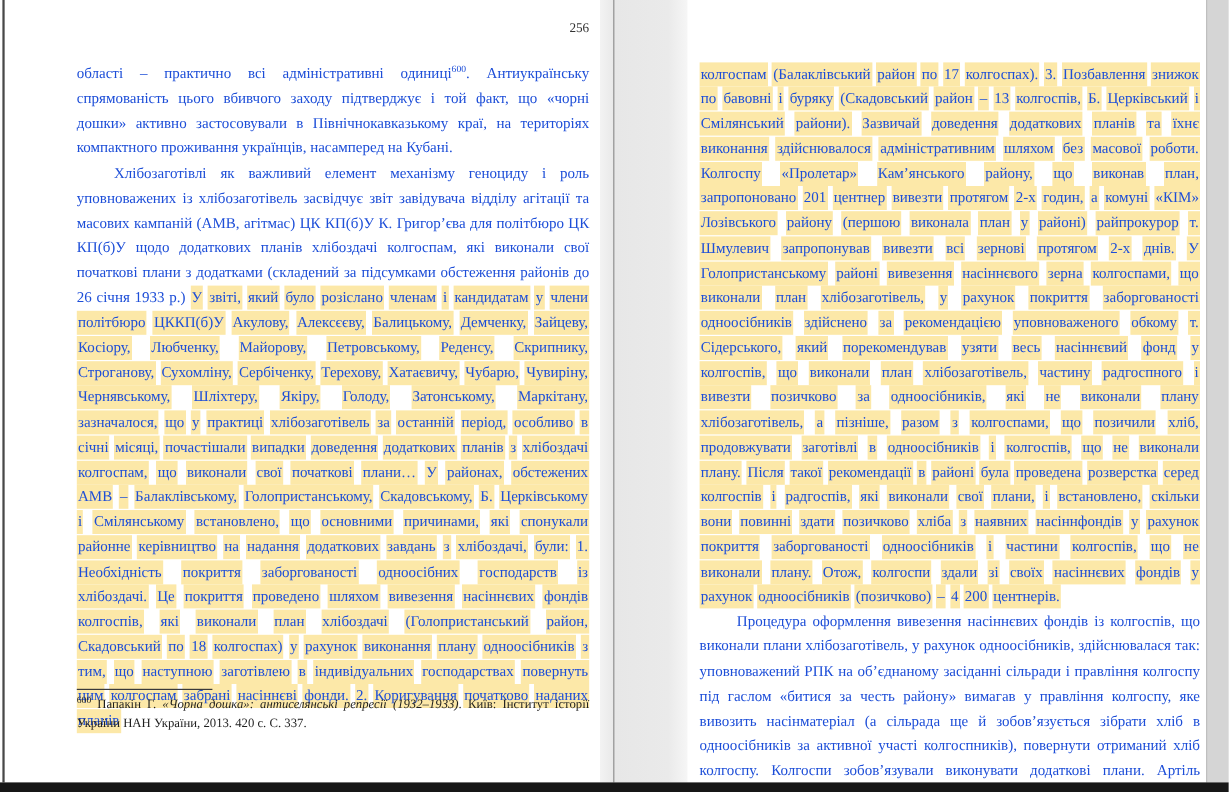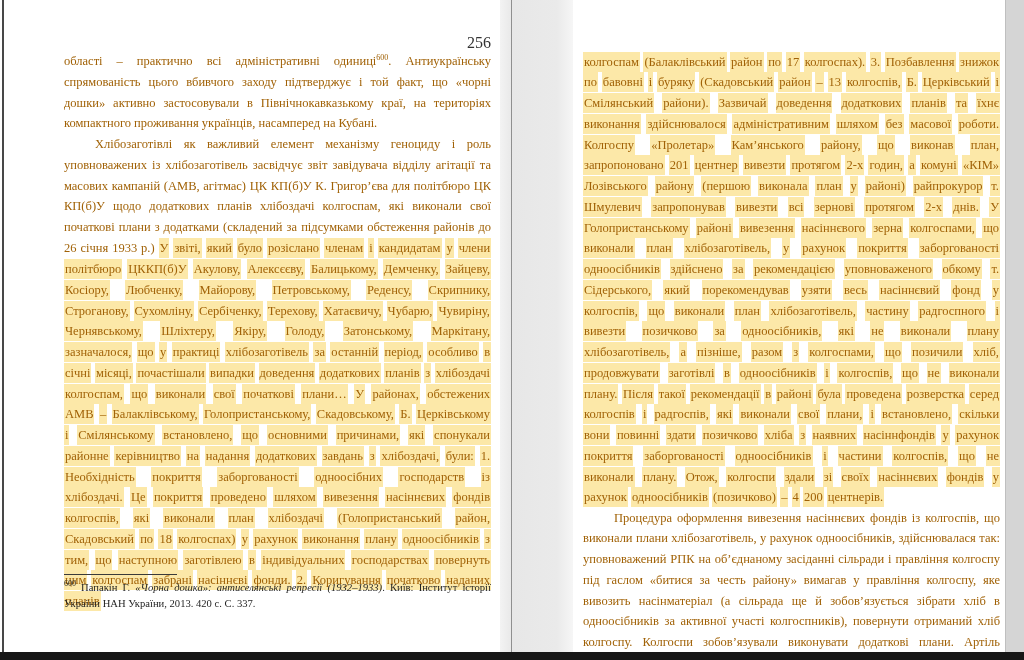--- a/index.html
+++ b/index.html
@@ -33,35 +33,35 @@
   .right-edge {
     position: absolute; left: 1005px; top: 0; width: 19px; height: 652px;
     background: #d5d5d5; border-left: 1px solid #bfbfbf;
   }
   .bottom-bar {
     position: absolute; left: 0; top: 652px; width: 1024px; height: 8px;
     background: #171717;
   }
 
   .pagenum {
-    position: absolute; top: 34px; font-size: 16px; color: #333;
+    position: absolute; top: 18px; font-size: 11px; color: #333;
   }
   .pagenum.pn-left  { left: 60px; width: 427px; text-align: right; }
   .pagenum.pn-right { left: 10px; width: 417px; text-align: right; }
 
   .content { position: absolute; top: 51px; color: #1f1f1f; }
   .content.c-left  { left: 60px; width: 427px; }
   .content.c-right { left: 10px; width: 417px; }
 
   .para {
     margin: 0;
     font-size: 12.5px;
     line-height: 20.75px;
     text-align: justify;
-    color: #a16207;
+    color: #1d4ed8;
   }
   .para.indent { text-indent: 31px; }
   .para.jlast  { text-align-last: justify; }
 
   .hl {
     background: var(--hl, #fce8a8);
     padding: 2.5px 1px 3.5px 1px;
   }
 
   sup { font-size: 8px; line-height: 0; vertical-align: super; }

